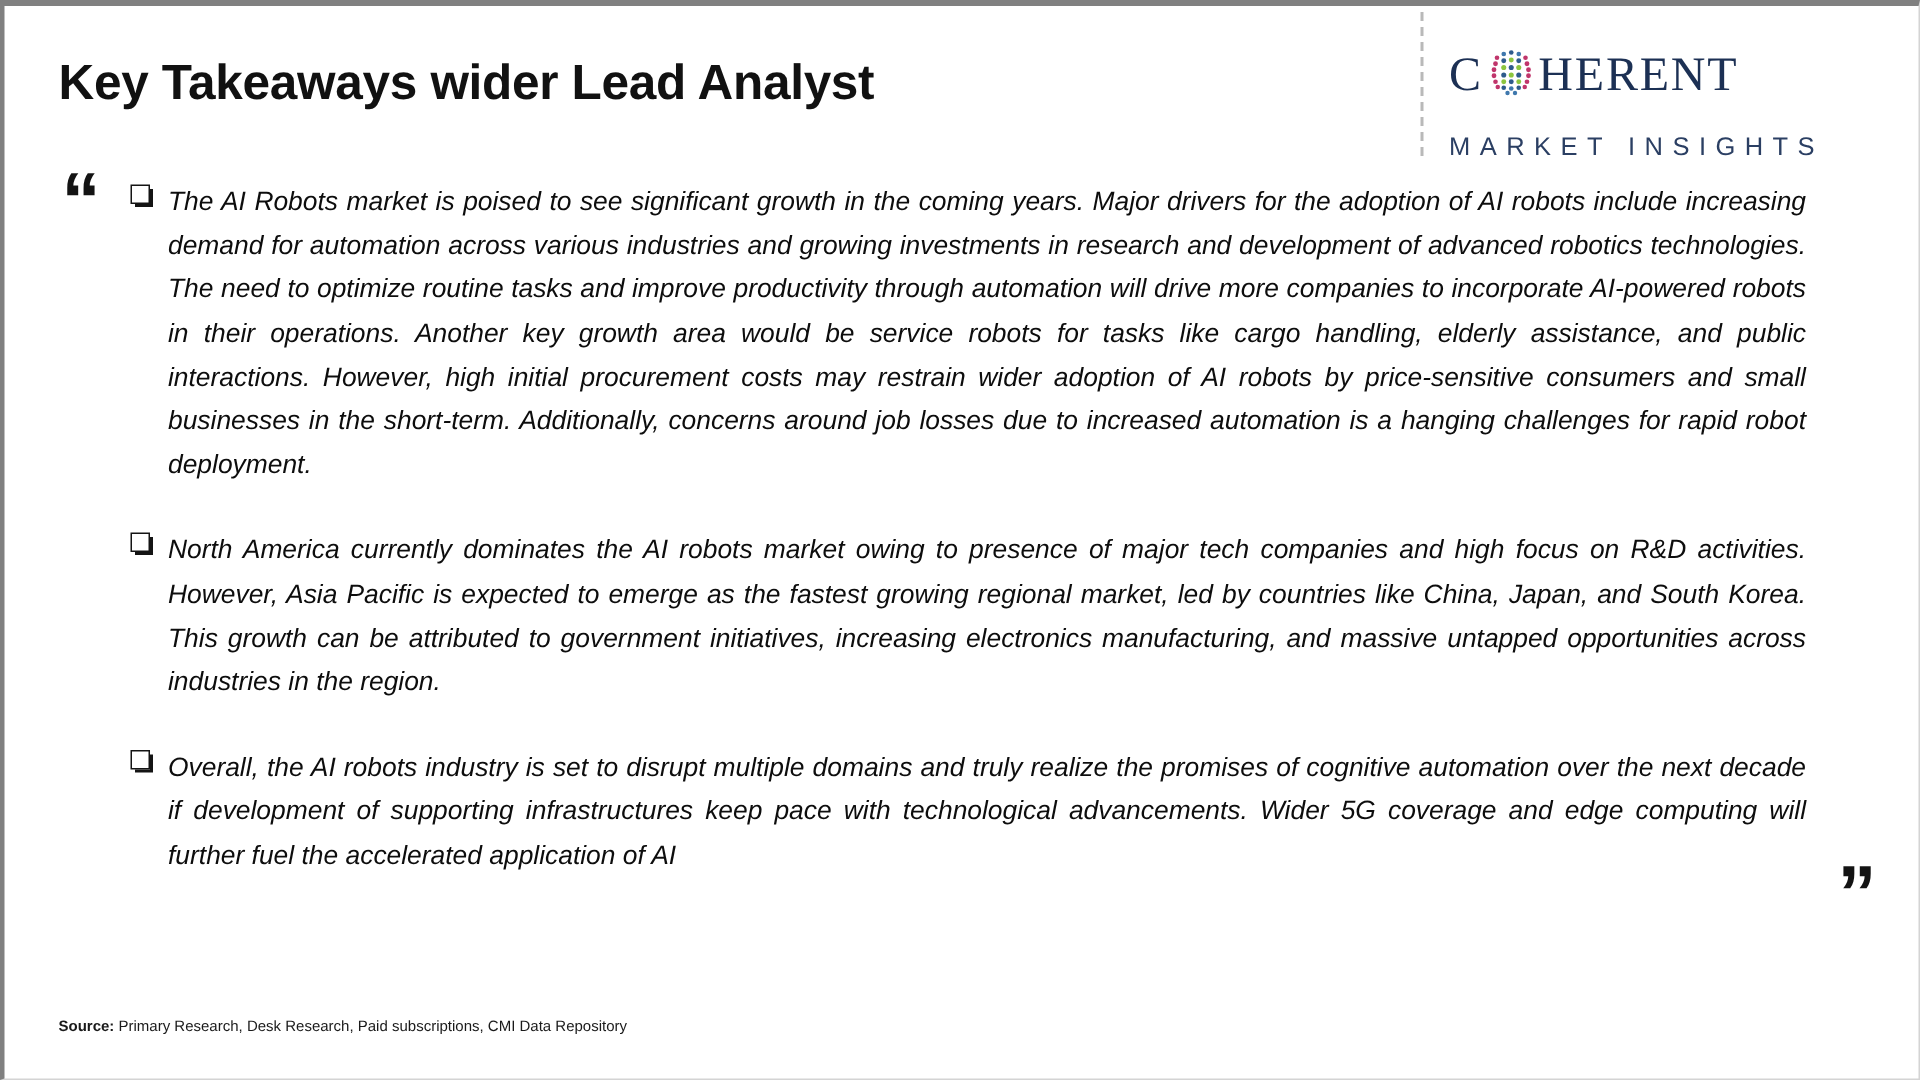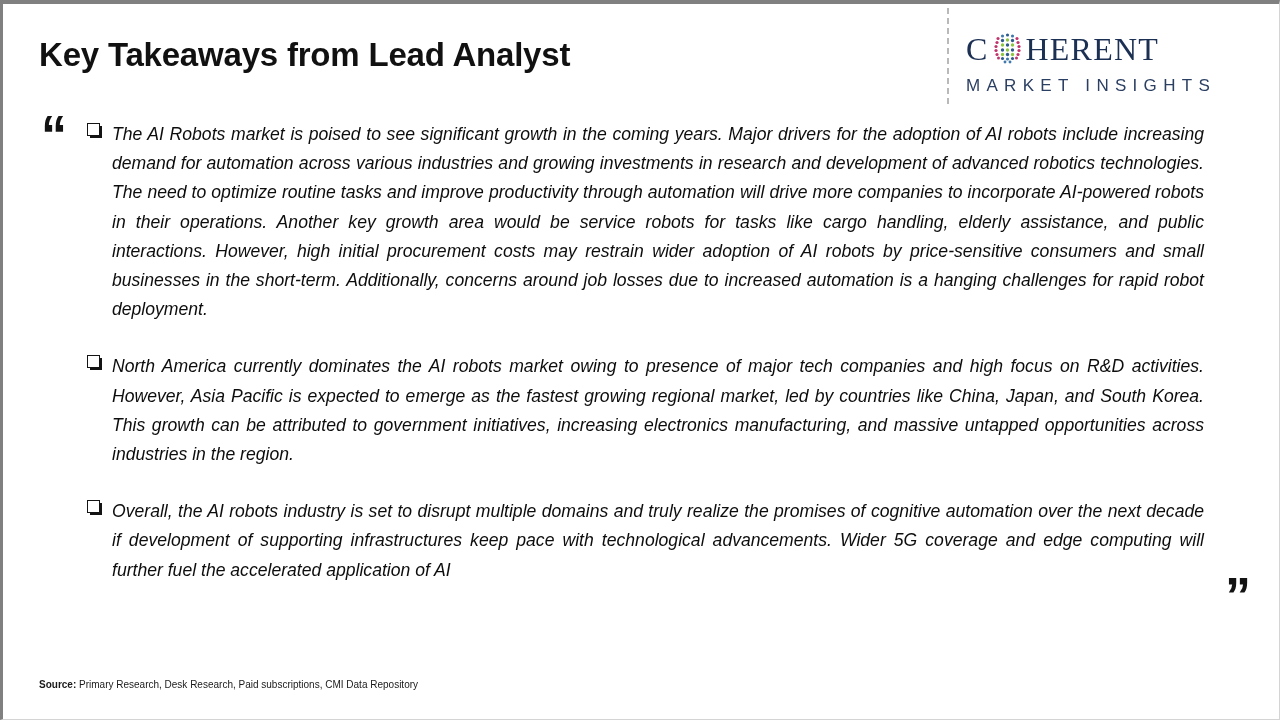--- a/index.html
+++ b/index.html
@@ -83,21 +83,21 @@
     height: 35px;
     vertical-align: -5px;
     margin: 0 1px 0 1px;
   }
   .logo-globe {
     position: absolute;
     left: 0;
     top: 0;
   }
   .logo-sub {
-    margin-top: 4px;
+    margin-top: 16px;
     font-family: "Liberation Sans", sans-serif;
     font-size: 17px;
     color: #2b3f63;
     letter-spacing: 6.3px;
     white-space: nowrap;
   }
 
   
   .quote-body {
     position: absolute;
@@ -198,21 +198,21 @@
     font-weight: bold;
   }
 </style>
 </head>
 <body>
 
 <div class="slide">
 
   <div class="header">
 
-    <div class="page-title">Key Takeaways from Lead Analyst</div>
+    <div class="page-title">Key Takeaways wider Lead Analyst</div>
 
     <div class="header-divider"></div>
 
     <div class="logo">
       <div class="logo-wordmark">
         <span class="c-letter">C</span><span class="logo-globe-wrap">
           <svg class="logo-globe" width="35" height="35" viewBox="0 0 70 70" aria-hidden="true">
             <g>
               <circle cx="35" cy="10" r="3.1" fill="#2e5b8c"></circle>
               <circle cx="25" cy="12" r="3.1" fill="#3f78ad"></circle>

